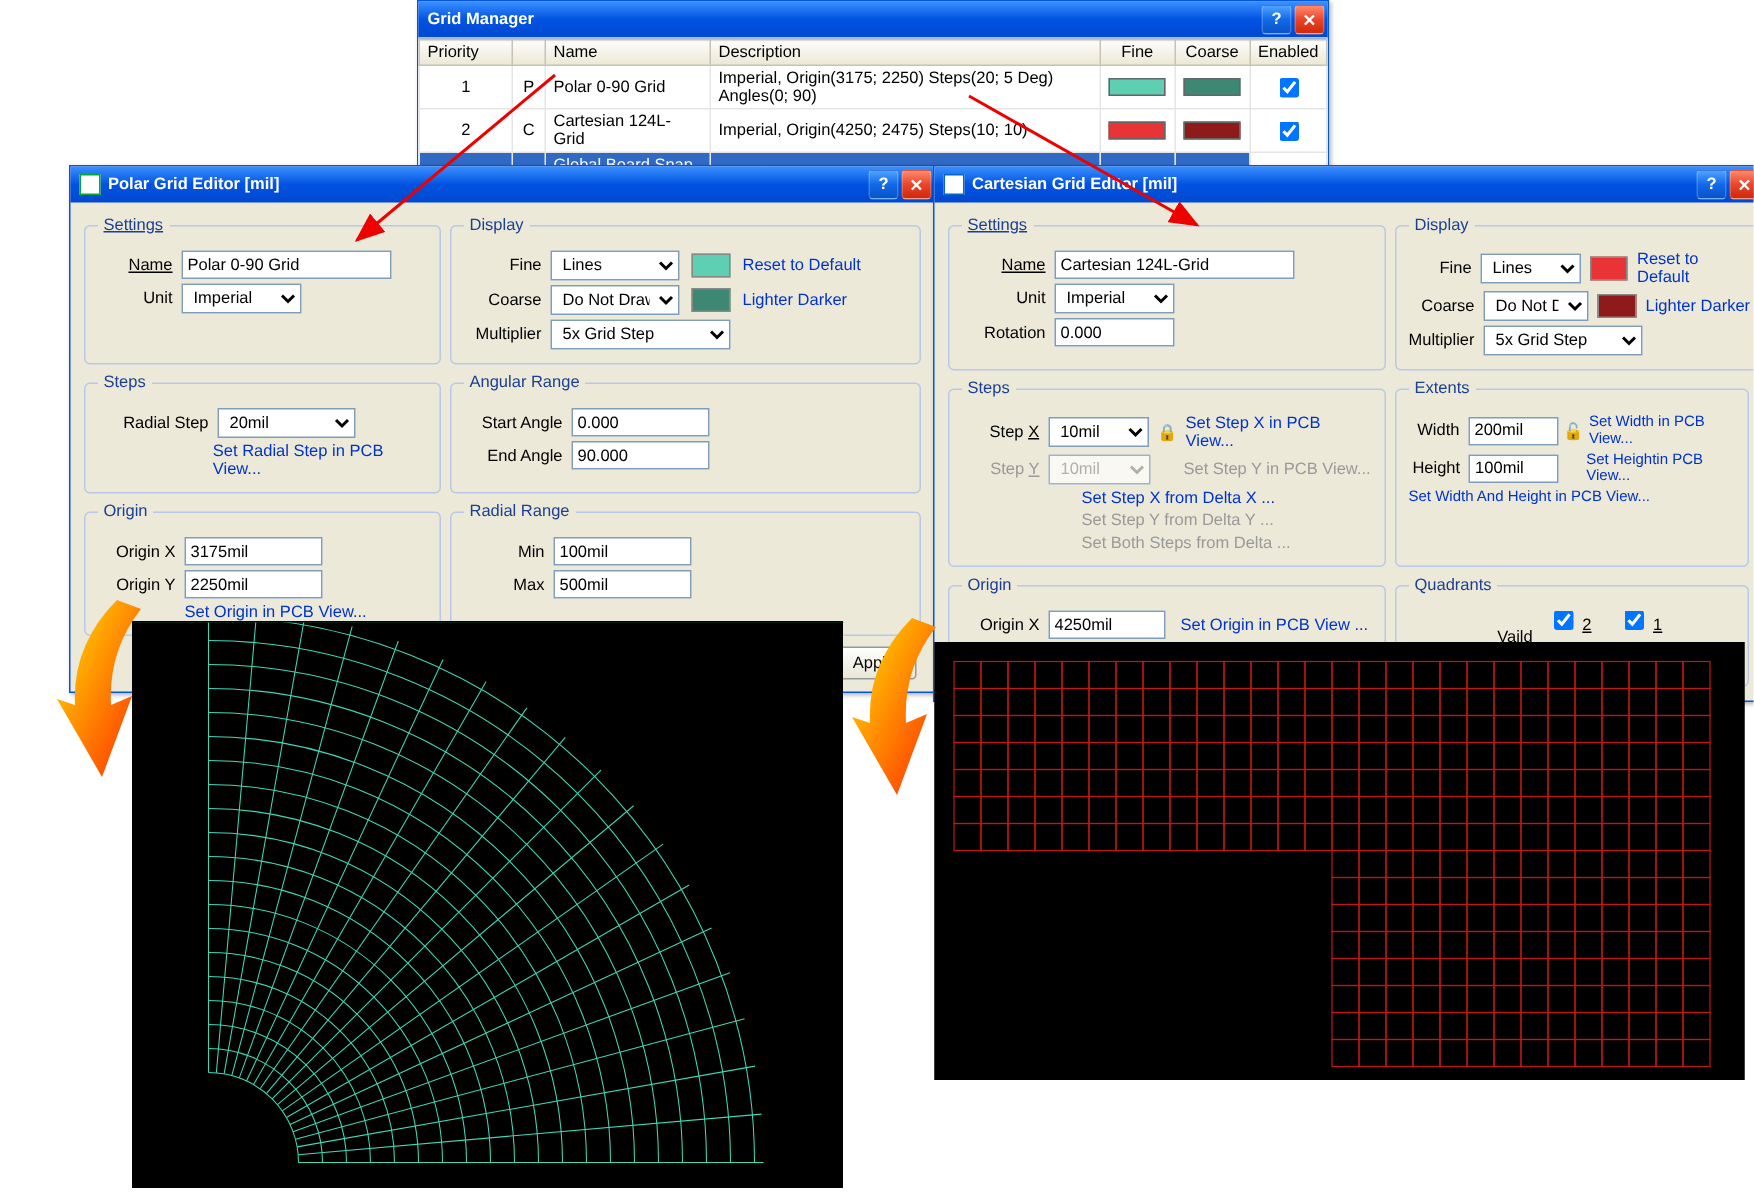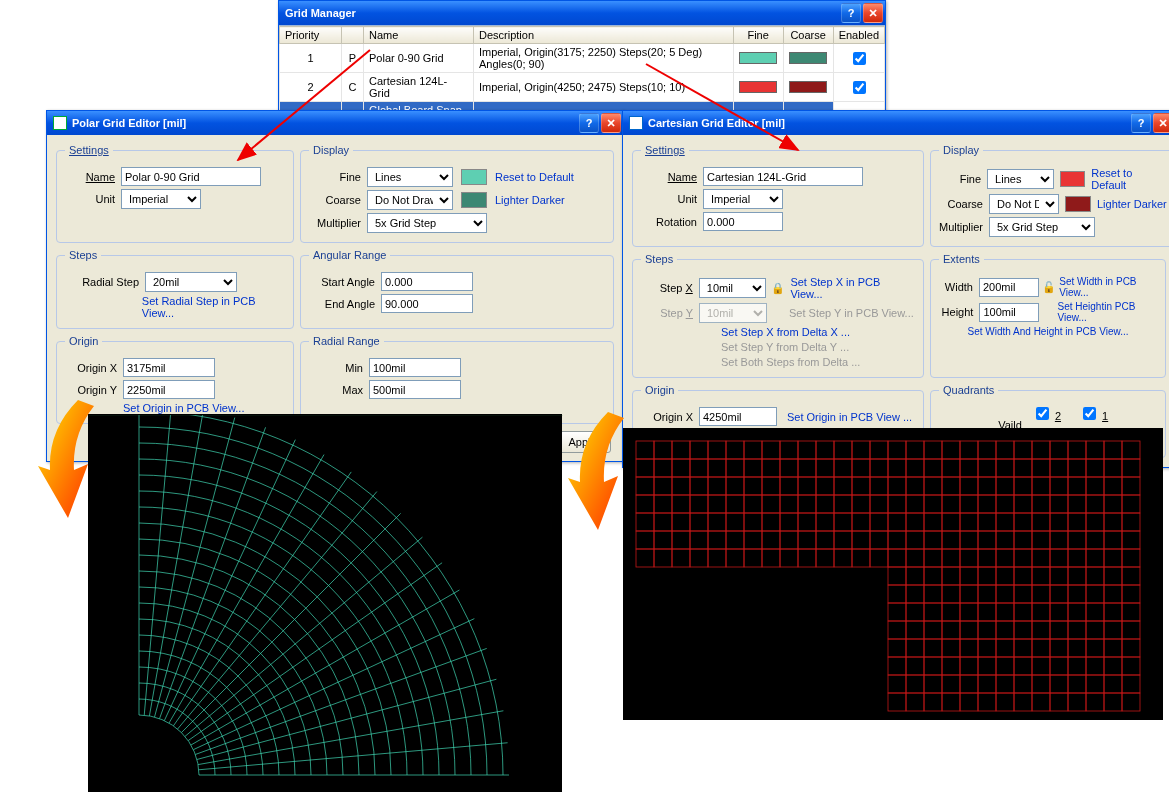--- a/index.html
+++ b/index.html
@@ -286,21 +286,21 @@
           <input class="txt" style="width: 60px;" value="200mil">
           <span class="lock-icon" style="margin:0 3px">🔓</span>
           <span class="link" style="font-size:10px">Set Width in PCB View...</span>
           </div>
         <div class="row">
             <div class="lbl" style="width:44px">Height</div>
           <input class="txt" style="width: 60px;" value="100mil">
           <span style="width:20px"></span>
           <span class="link" style="font-size:10px">Set Heightin PCB View...</span>
           </div>
-        <div class="row" style="justify-content:center">
+        <div class="row" style="">
             <span class="link" style="font-size:10px">Set Width And Height in PCB View...</span>
           </div>
       </fieldset>
     </div>
     <div style="display:flex">
       <fieldset style="flex:0 0 292px">
         <legend>Origin</legend>
         <div class="row">
             <div class="lbl" style="width:58px">Origin X</div>
           <input class="txt" style="width: 78px;" value="4250mil">

